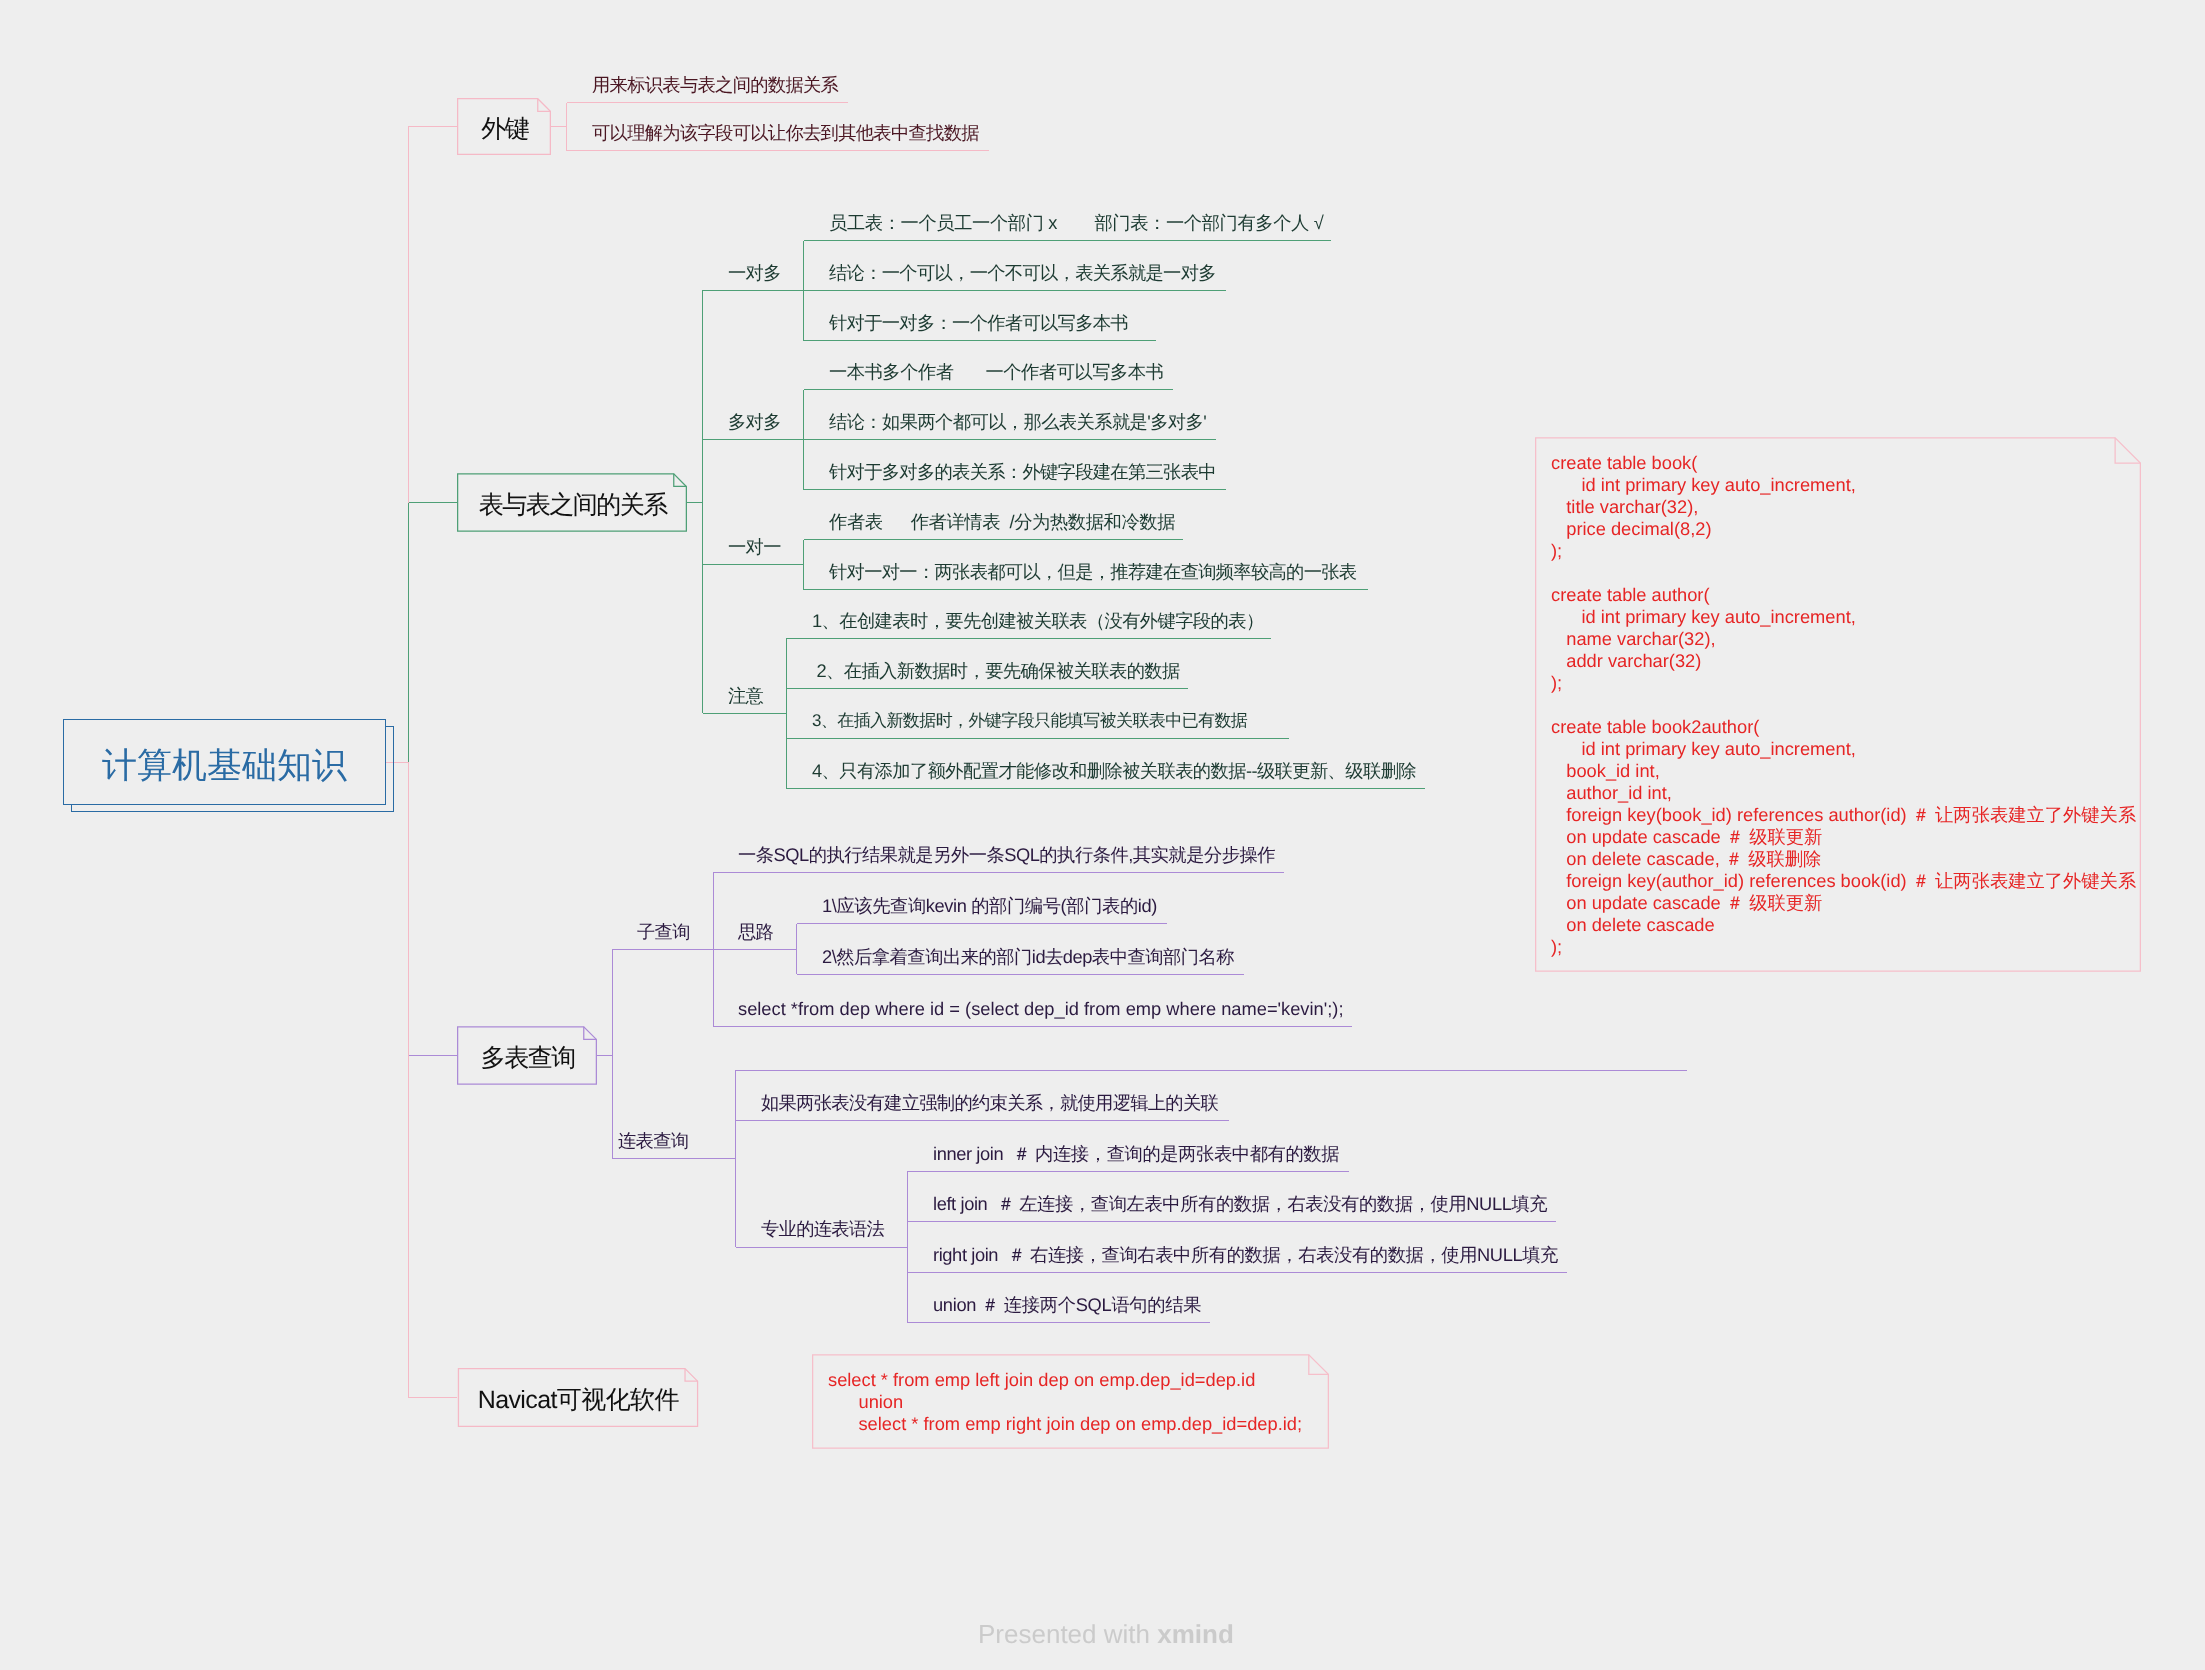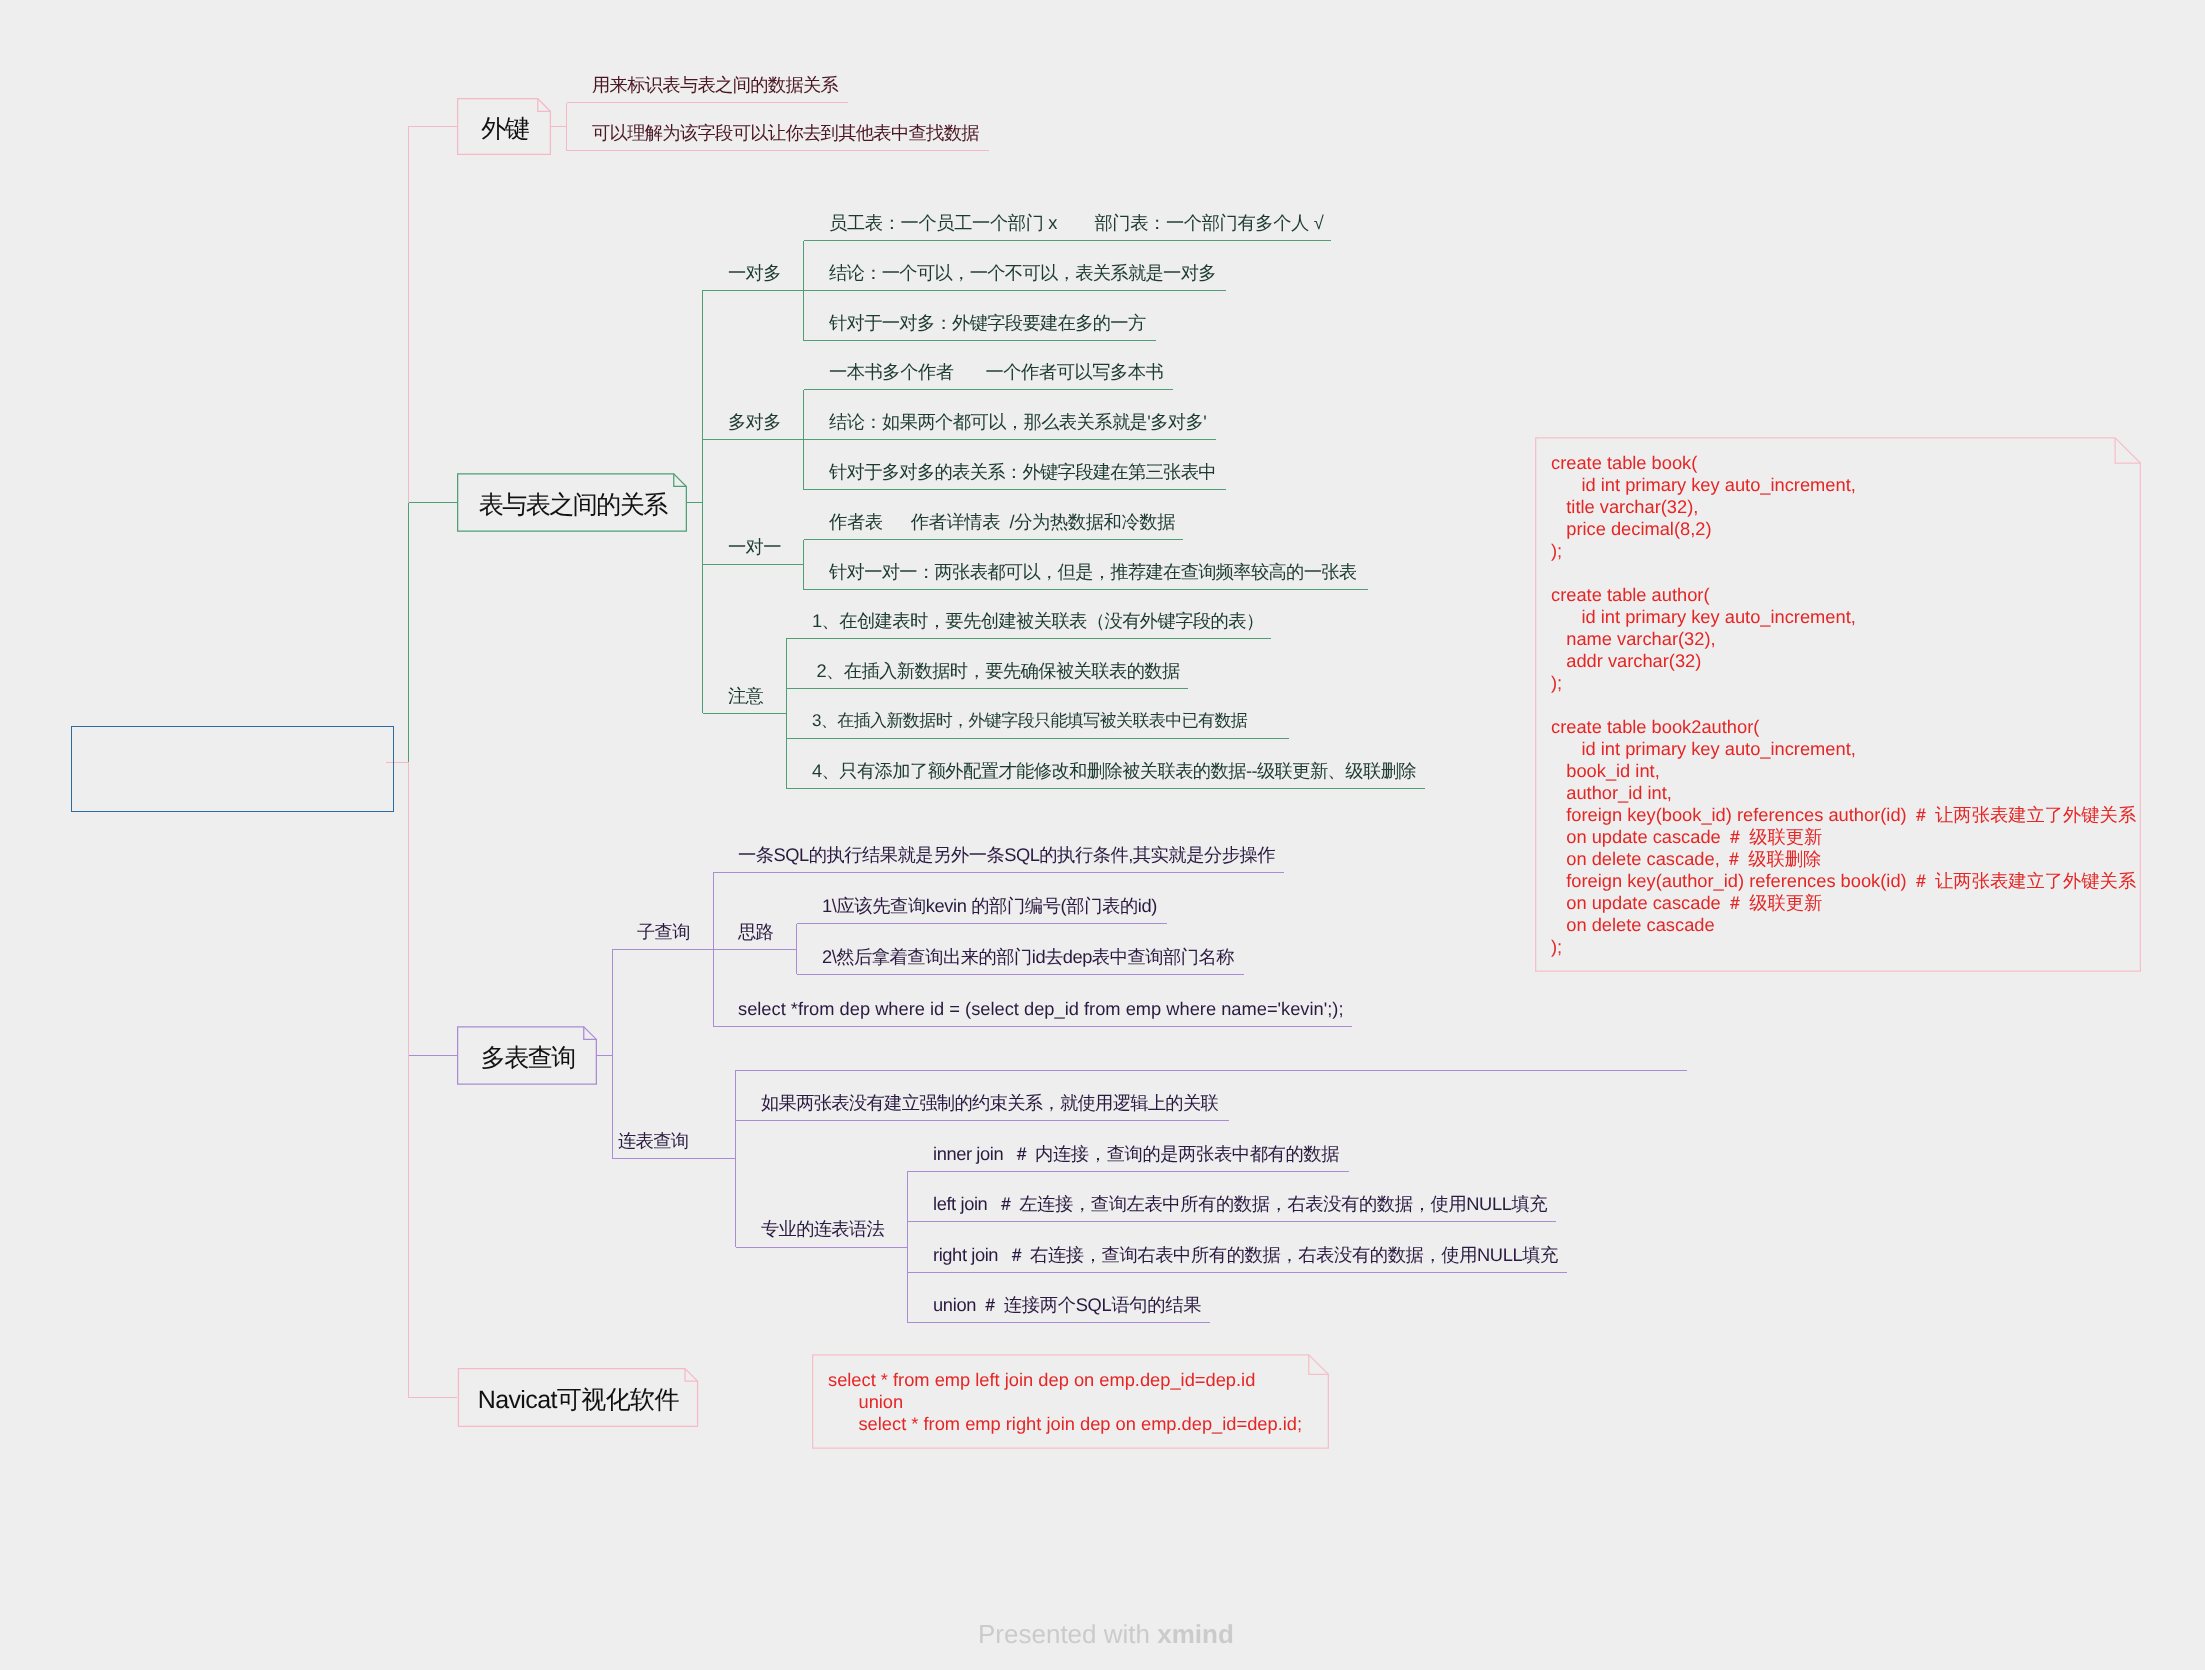--- a/index.html
+++ b/index.html
@@ -16,20 +16,23 @@
   .leafnode{position:absolute;white-space:pre;line-height:1;z-index:3;}
   .note{position:absolute;box-sizing:border-box;}
   .note .nt{position:absolute;white-space:pre;z-index:2;}
   .wm{position:absolute;white-space:nowrap;}
 </style>
 </head>
 <body>
 
 <div id="canvas">
     <div class="boxnode" style="left: 71px; top: 726px; width: 323px; height: 86px; border: 1.9px solid rgb(42, 107, 164); background: transparent; z-index: 1;"></div>
+    <div class="boxnode" style="left: 63px; top: 719px; width: 323px; height: 86px; border: 1.9px solid rgb(42, 107, 164); background: rgb(238, 238, 238); z-index: 2;">
+      <span class="tx" style="color: rgb(42, 107, 164); font-size: 35px;">计算机基础知识</span>
+    </div>
     <div class="boxnode" style="left: 457px; top: 98px; width: 94px; height: 57px;">
       <svg width="94" height="57" viewBox="0 0 149 90" style="position: absolute; left: 0px; top: 0px;">
         <path d="M1,1 H128 L148,21 V89 H1 Z" fill="none" stroke="#f5b9c6" stroke-width="2"></path>
         <path d="M128,1 V21 H148" fill="none" stroke="#f5b9c6" stroke-width="2"></path>
       </svg>
       <span class="tx" style="color: rgb(17, 17, 17); font-size: 25px; letter-spacing: -1.5px; text-indent: 1.5px;">外键</span>
     </div>
     <div class="ln" style="left: 409px; top: 126px; width: 48px; height: 1.3px; background: rgb(245, 185, 198);"></div>
     <div class="ln" style="left: 408px; top: 126px; width: 1.3px; height: 636px; background: rgb(245, 185, 198);"></div>
     <div class="ln" style="left: 551px; top: 126px; width: 16px; height: 1.3px; background: rgb(245, 185, 198);"></div>
@@ -49,21 +52,21 @@
     <div class="ln" style="left: 408px; top: 503px; width: 1.3px; height: 259px; background: rgb(78, 159, 118);"></div>
     <div class="ln" style="left: 687px; top: 502px; width: 16px; height: 1.3px; background: rgb(78, 159, 118);"></div>
     <div class="ln" style="left: 702px; top: 290px; width: 1.3px; height: 423px; background: rgb(78, 159, 118);"></div>
     <div class="leafnode" style="left: 728px; top: 264px; font-size: 18.3px; color: rgb(28, 58, 49); letter-spacing: -0.7px;">一对多</div>
     <div class="ln" style="left: 703px; top: 290px; width: 101px; height: 1.3px; background: rgb(78, 159, 118);"></div>
     <div class="ln" style="left: 803px; top: 241px; width: 1.3px; height: 100px; background: rgb(78, 159, 118);"></div>
     <div class="leafnode" style="left: 829px; top: 214px; font-size: 18.3px; color: rgb(28, 58, 49); letter-spacing: -0.4px;">员工表：一个员工一个部门 x        部门表：一个部门有多个人 √</div>
     <div class="ln" style="left: 804px; top: 240px; width: 527px; height: 1.3px; background: rgb(78, 159, 118);"></div>
     <div class="leafnode" style="left: 829px; top: 264px; font-size: 18.3px; color: rgb(28, 58, 49); letter-spacing: -0.7px;">结论：一个可以，一个不可以，表关系就是一对多</div>
     <div class="ln" style="left: 804px; top: 290px; width: 422px; height: 1.3px; background: rgb(78, 159, 118);"></div>
-    <div class="leafnode" style="left: 829px; top: 314px; font-size: 18.3px; color: rgb(28, 58, 49); letter-spacing: -0.7px;">针对于一对多：外键字段要建在多的一方</div>
+    <div class="leafnode" style="left: 829px; top: 314px; font-size: 18.3px; color: rgb(28, 58, 49); letter-spacing: -0.7px;">针对于一对多：一个作者可以写多本书</div>
     <div class="ln" style="left: 804px; top: 340px; width: 352px; height: 1.3px; background: rgb(78, 159, 118);"></div>
     <div class="leafnode" style="left: 728px; top: 413px; font-size: 18.3px; color: rgb(28, 58, 49); letter-spacing: -0.7px;">多对多</div>
     <div class="ln" style="left: 703px; top: 439px; width: 101px; height: 1.3px; background: rgb(78, 159, 118);"></div>
     <div class="ln" style="left: 803px; top: 390px; width: 1.3px; height: 100px; background: rgb(78, 159, 118);"></div>
     <div class="leafnode" style="left: 829px; top: 363px; font-size: 18.3px; color: rgb(28, 58, 49); letter-spacing: -0.5px;">一本书多个作者       一个作者可以写多本书</div>
     <div class="ln" style="left: 804px; top: 389px; width: 369px; height: 1.3px; background: rgb(78, 159, 118);"></div>
     <div class="leafnode" style="left: 829px; top: 413px; font-size: 18.3px; color: rgb(28, 58, 49); letter-spacing: -0.6px;">结论：如果两个都可以，那么表关系就是'多对多'</div>
     <div class="ln" style="left: 804px; top: 439px; width: 412px; height: 1.3px; background: rgb(78, 159, 118);"></div>
     <div class="leafnode" style="left: 829px; top: 463px; font-size: 18.3px; color: rgb(28, 58, 49); letter-spacing: -0.7px;">针对于多对多的表关系：外键字段建在第三张表中</div>
     <div class="ln" style="left: 804px; top: 489px; width: 422px; height: 1.3px; background: rgb(78, 159, 118);"></div>

